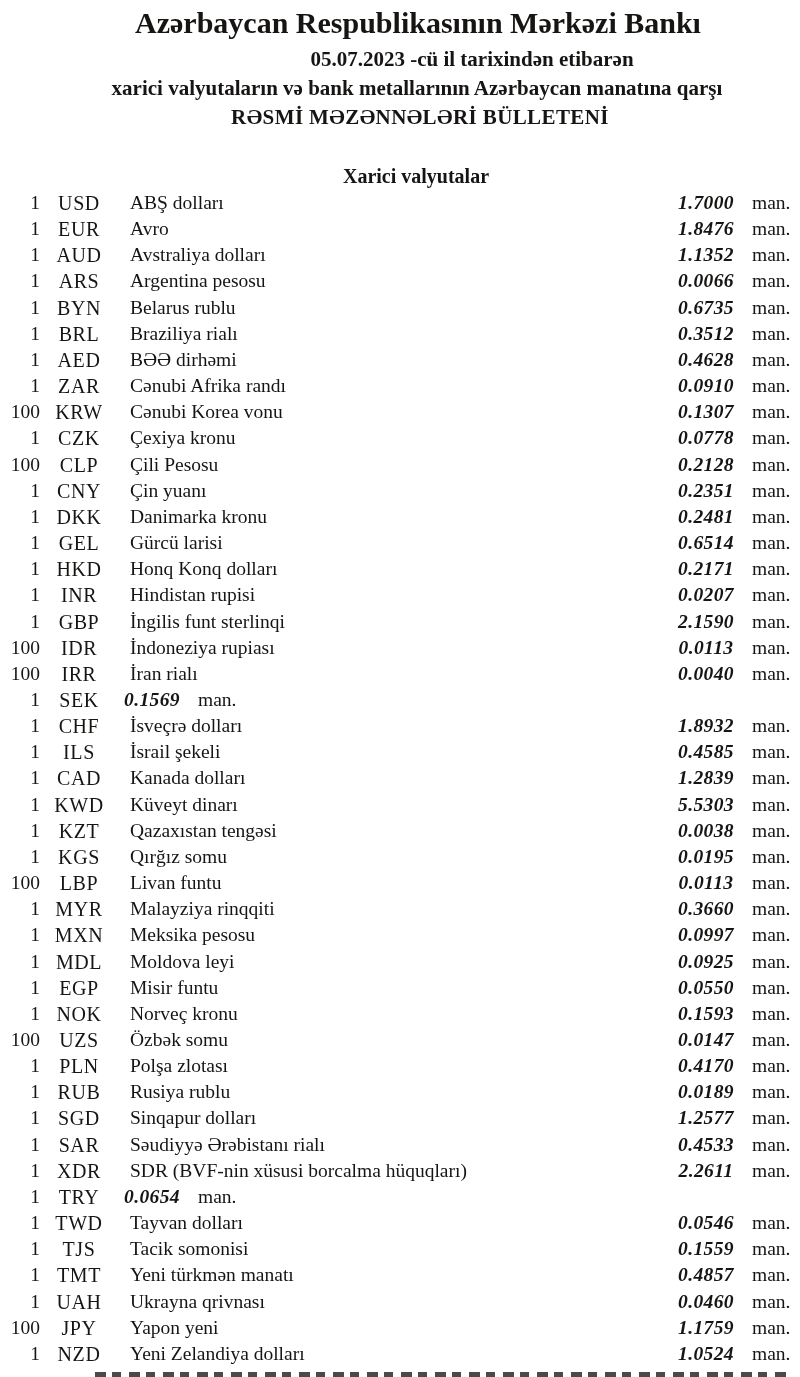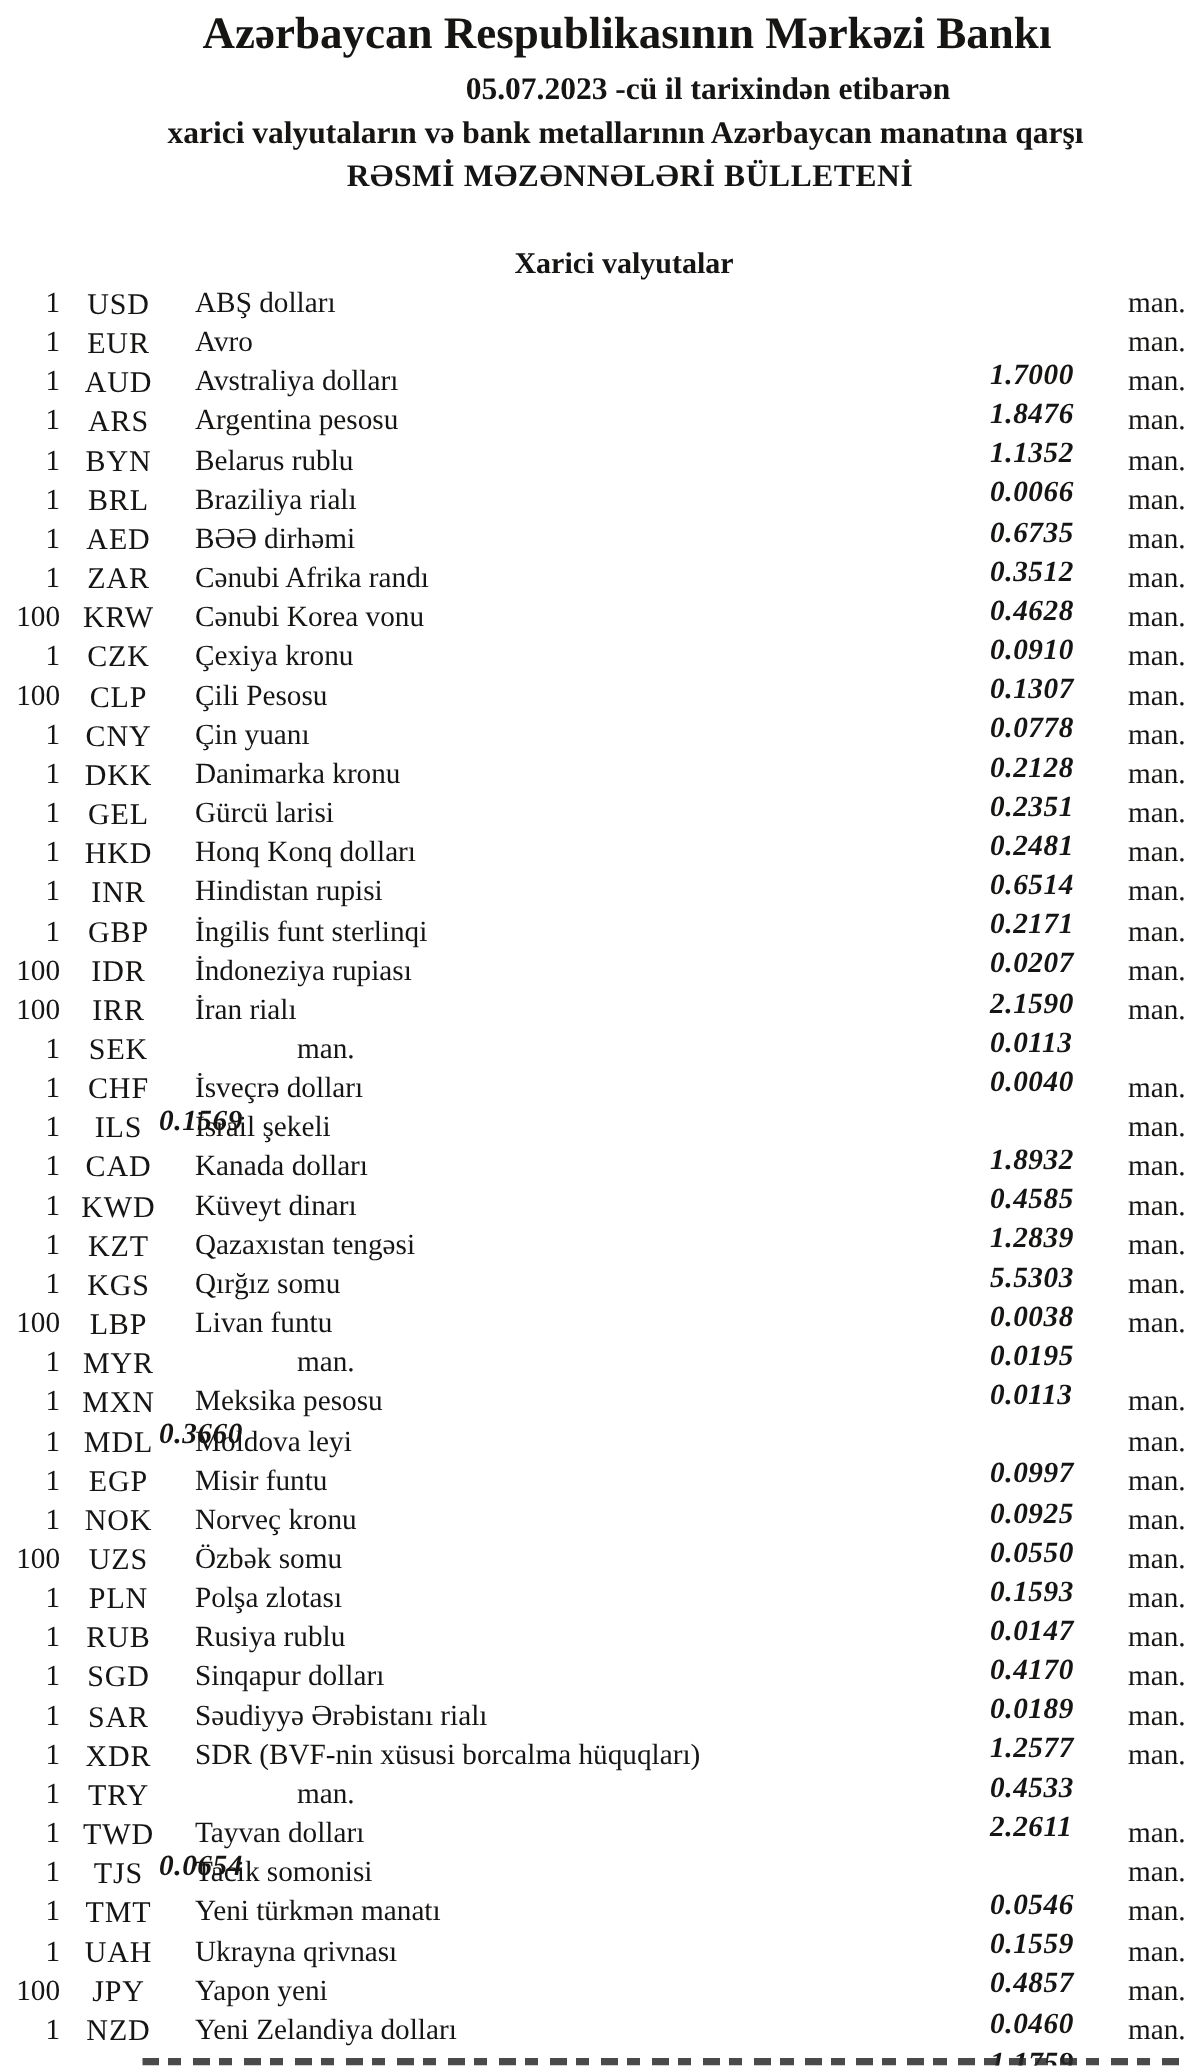--- a/index.html
+++ b/index.html
@@ -22,21 +22,21 @@
   .rate-row {
     display: flex;
     height: 26.16px;
     line-height: 26.16px;
     font-size: 19.5px;
     white-space: nowrap;
   }
   .qty  { width: 40px;  text-align: right; }
   .code { width: 54px;  margin-left: 12px; text-align: center; font-size: 20px; letter-spacing: 0.6px; }
   .name { flex: 1;      margin-left: 24px; overflow: hidden; }
-  .rate { width: 92px;  text-align: left; font-weight: bold; font-style: italic; letter-spacing: 0.4px; margin-top: 48px; }
+  .rate { width: 92px;  text-align: center; font-weight: bold; font-style: italic; letter-spacing: 0.4px; }
   .unit { width: 48px;  }
 
   
   .cutoff-row {
     position: absolute;
     top: 1372px; left: 95px;
     width: 693px; height: 5px;
     background: repeating-linear-gradient(90deg,
       #2a2a2a 0px, #2a2a2a 11px,
       transparent 11px, transparent 17px,
@@ -239,20 +239,21 @@
     <div class="rate-row">
     <span class="qty">100</span>
     <span class="code">LBP</span>
     <span class="name">Livan funtu</span>
     <span class="rate">0.0113</span>
     <span class="unit">man.</span>
   </div>
     <div class="rate-row">
     <span class="qty">1</span>
     <span class="code">MYR</span>
+    <span class="name">Malayziya rinqqiti</span>
     <span class="rate">0.3660</span>
     <span class="unit">man.</span>
   </div>
     <div class="rate-row">
     <span class="qty">1</span>
     <span class="code">MXN</span>
     <span class="name">Meksika pesosu</span>
     <span class="rate">0.0997</span>
     <span class="unit">man.</span>
   </div>

